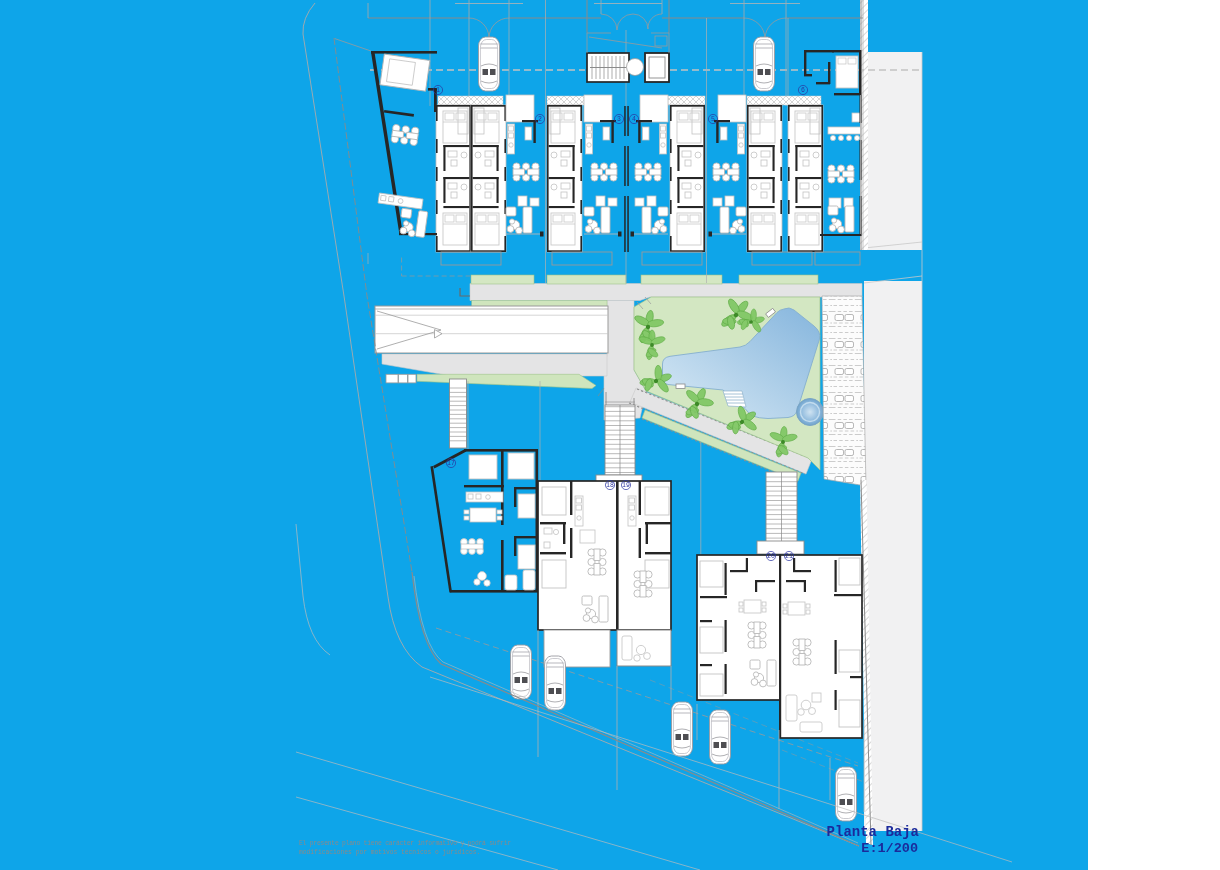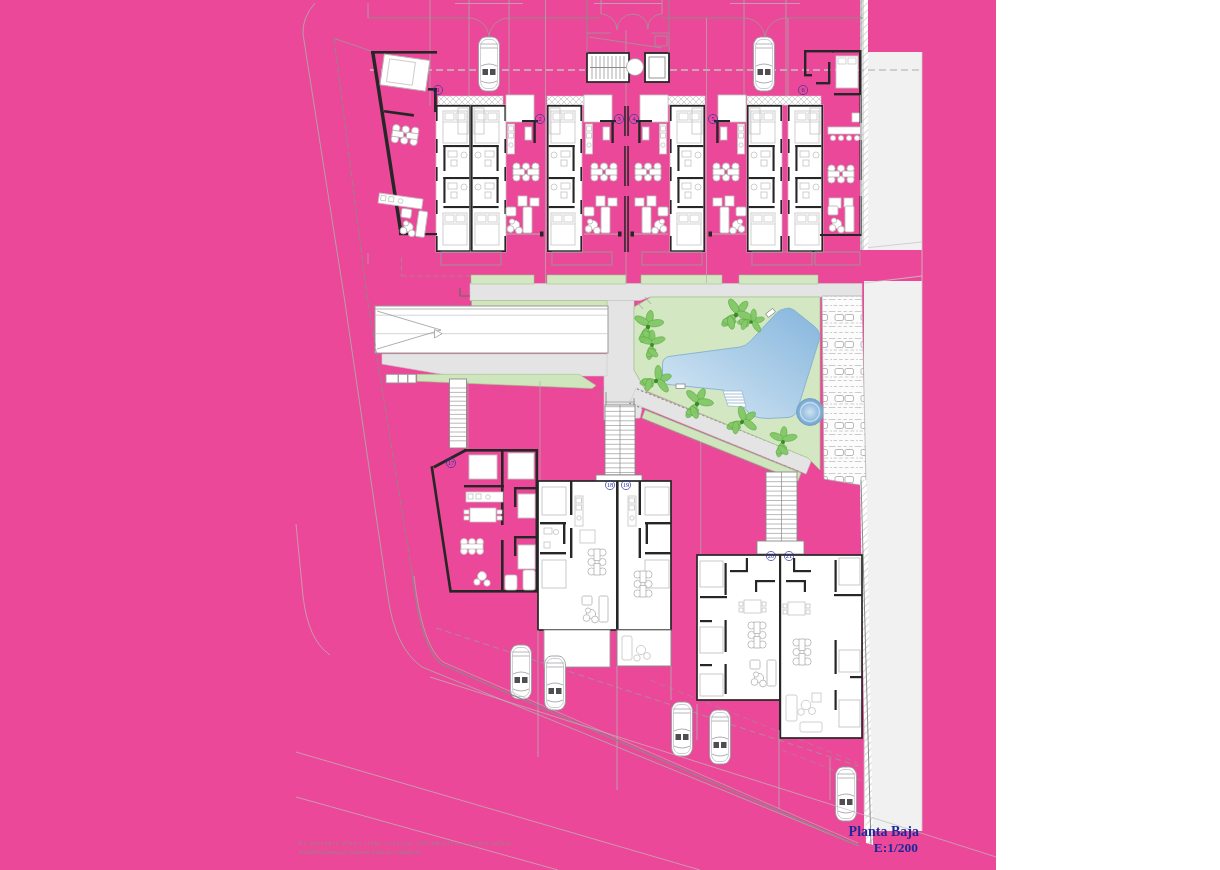--- a/index.html
+++ b/index.html
@@ -1,17 +1,17 @@
 <!DOCTYPE html>
 <html><head>
 <meta charset="utf-8">
 <style>
   html,body{margin:0;padding:0;background:#ffffff;}
-  #sheet{position:relative;width:996px;height:870px;background:#ec4899;overflow:hidden;
-         font-family:Liberation Serif, serif;}
+  #sheet{position:relative;width:1088px;height:870px;background:#0ea5e9;overflow:hidden;
+         font-family:Liberation Mono, monospace;}
 </style>
 </head>
 <body>
 <div id="sheet">
 <svg width="1220" height="870" viewBox="0 0 1220 870">
 <defs>
   <linearGradient id="poolg" x1="1" y1="0" x2="0" y2="1">
     <stop offset="0" stop-color="#85b5dd"></stop>
     <stop offset="0.55" stop-color="#b3d2ea"></stop>
     <stop offset="1" stop-color="#d9eaf6"></stop>

